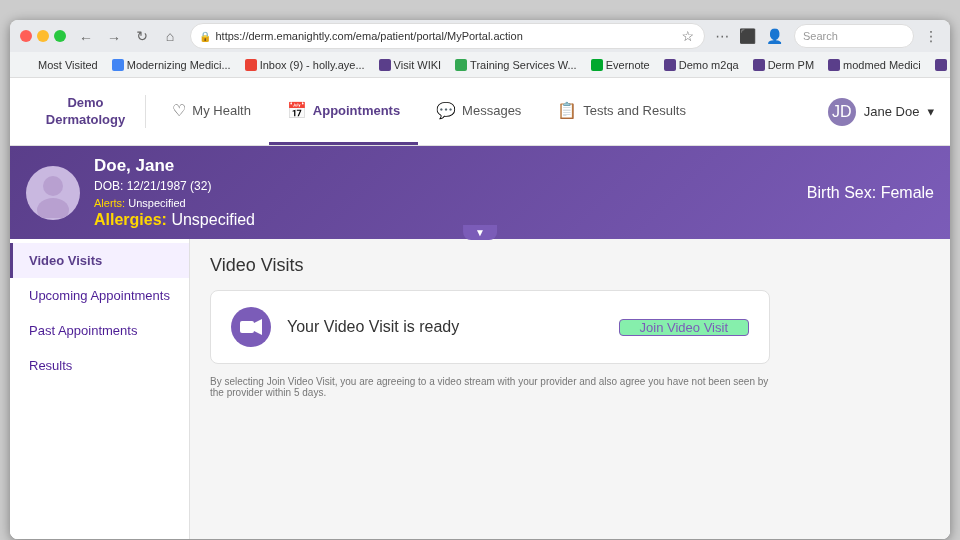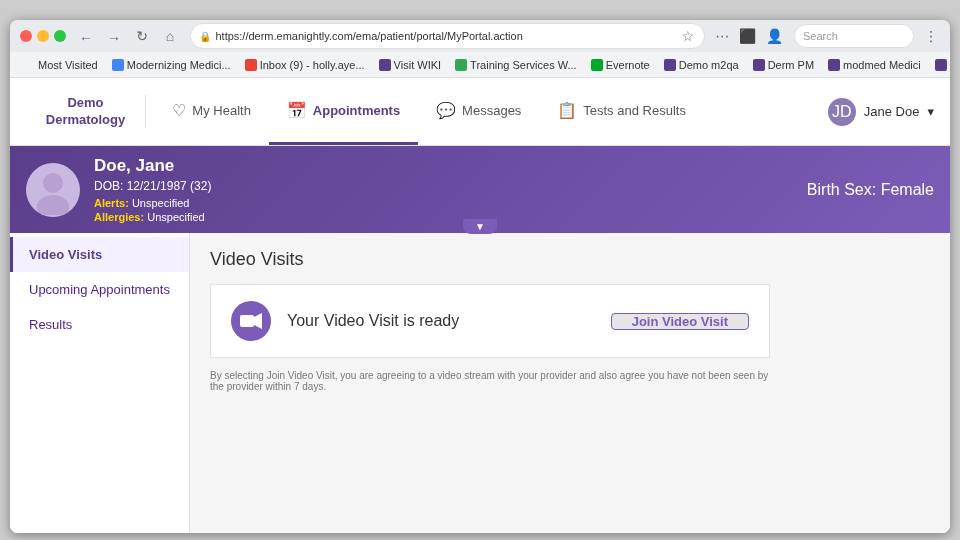--- a/index.html
+++ b/index.html
@@ -236,25 +236,25 @@
       margin-bottom: 4px;
     }
 
     .patient-alerts {
       font-size: 11px;
       margin-bottom: 2px;
     }
 
     .patient-alerts .alert-label {
       color: #ffd700;
-      font-weight: bold;
+      font-weight: normal;
     }
 
     .patient-allergies {
-      font-size: 11px;
+      font-size: 16px;
     }
 
     .patient-allergies .allergy-label {
       color: #ffd700;
       font-weight: bold;
     }
 
     .patient-birth-sex {
       font-size: 16px;
     }
@@ -312,21 +312,21 @@
       font-size: 18px;
       color: #333;
       margin-bottom: 14px;
       font-weight: normal;
     }
 
     
     .video-visit-card {
       background: white;
       border: 1px solid #e0e0e0;
-      border-radius: 2px;
+      border-radius: 8px;
       display: flex;
       align-items: center;
       padding: 16px 20px;
       gap: 16px;
       max-width: 560px;
     }
 
     .video-icon {
       width: 40px; height: 40px;
       background: #7b5cb8;
@@ -337,29 +337,28 @@
       flex-shrink: 0;
     }
 
     .video-text {
       flex: 1;
       font-size: 16px;
       color: #333;
     }
 
     .join-button {
-      background: #e5e5e5;
+      background: #86efac;
       border: 1px solid #7b5cb8;
       color: #7b5cb8;
       padding: 0 20px;
       border-radius: 4px;
       cursor: pointer;
       font-size: 13px;
       white-space: nowrap;
-      font-weight: bold;
     }
 
     .disclaimer-text {
       font-size: 10px;
       color: #777;
       margin-top: 12px;
       max-width: 560px;
     }
 
     
@@ -507,38 +506,41 @@
     </div>
 
     <div class="content-area">
 
       <div class="sidebar">
         <div class="sidebar-item active">
           <span>Video Visits</span>
         </div>
         <div class="sidebar-item">
           <span>Upcoming Appointments</span>
+        </div>
+        <div class="sidebar-item">
+          <span>Past Appointments</span>
         </div>
         <div class="sidebar-item">
           <span>Results</span>
         </div>
       </div>
 
       <div class="main-content">
         <h2 class="page-title">Video Visits</h2>
 
         <div class="video-visit-card">
           <div class="video-icon">
             <svg width="22" height="16" viewBox="0 0 22 16" fill="white">
               <rect x="0" y="2" width="14" height="12" rx="2"></rect>
               <polygon points="14,4 22,0 22,16 14,12"></polygon>
             </svg>
           </div>
           <span class="video-text">Your Video Visit is ready</span>
           <button class="join-button">Join Video Visit</button>
         </div>
 
-        <p class="disclaimer-text">By selecting Join Video Visit, you are agreeing to a video stream with your provider and also agree you have not been seen by the provider within 7 days.</p>
+        <p class="disclaimer-text">By selecting Join Video Visit, you are agreeing to a video stream with your provider and also agree you have not been seen by the provider within 5 days.</p>
       </div>
 
     </div>
   </div>
 </div>
 
 </body></html>

